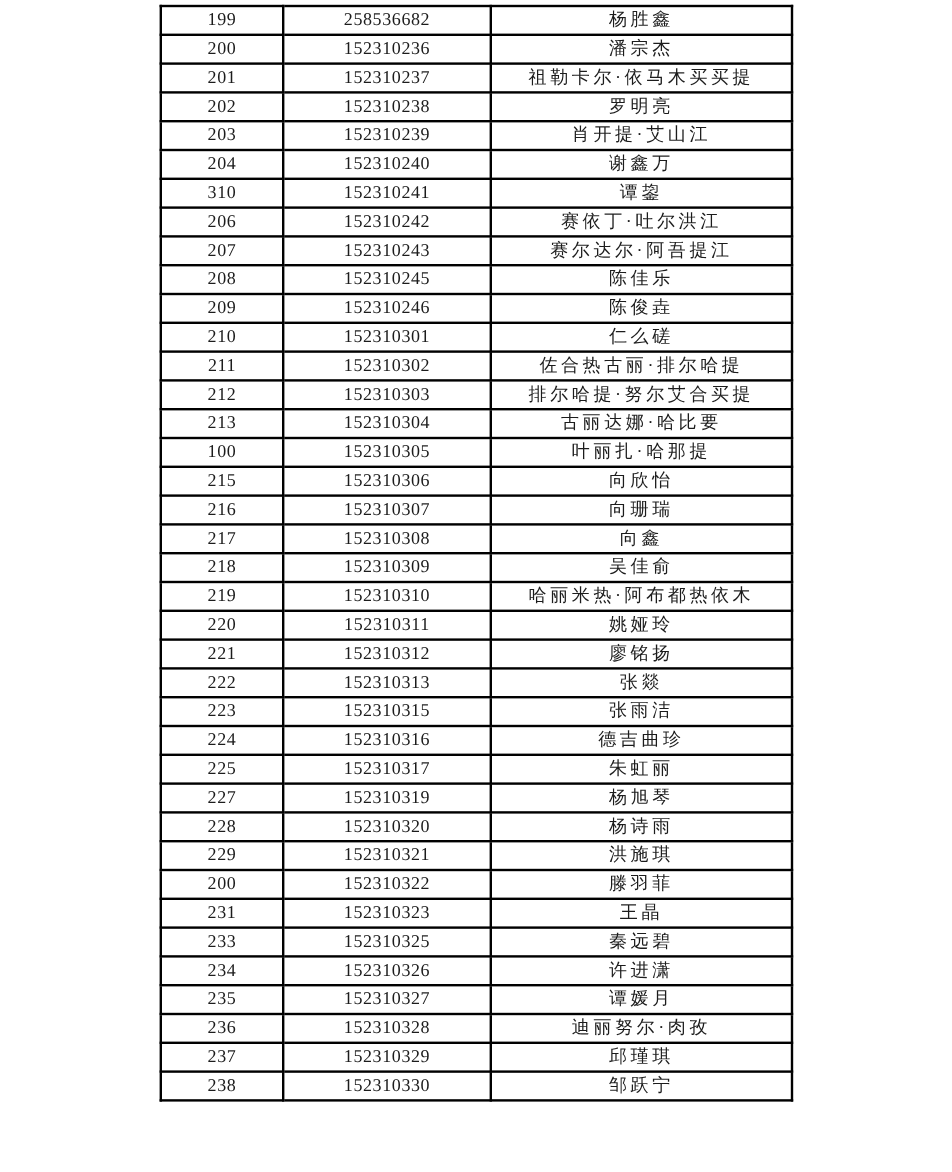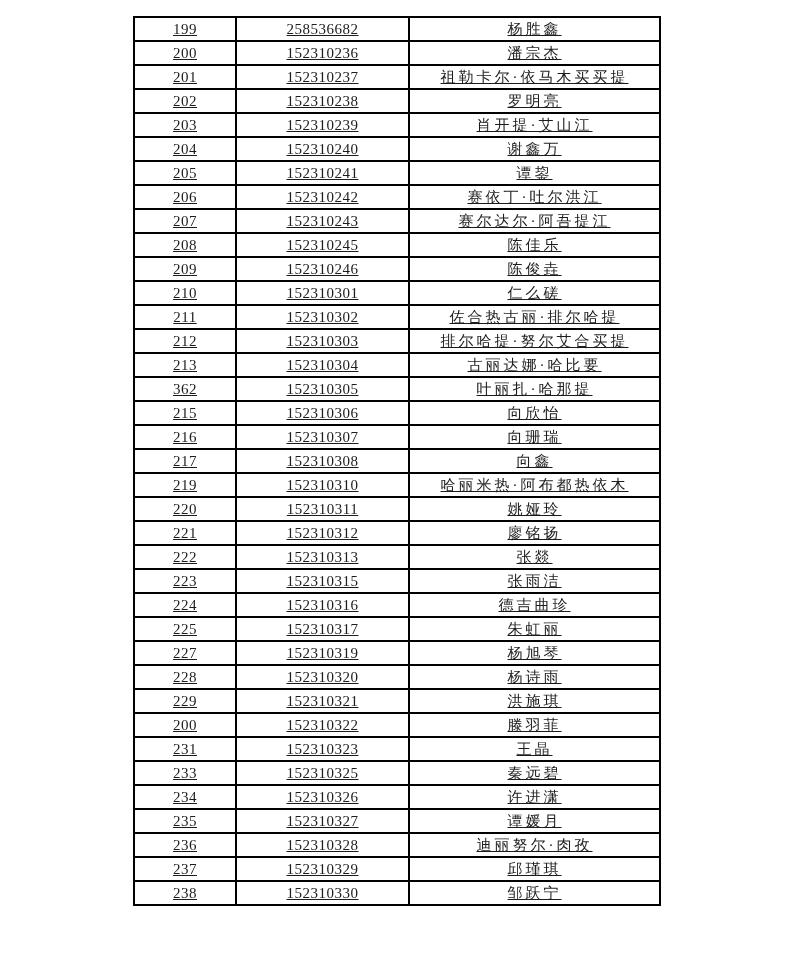--- a/index.html
+++ b/index.html
@@ -15,25 +15,24 @@
     color: #1c1c1c;
   }
   .page {
     position: absolute;
     inset: 0;
     background: #ffffff;
   }
   table.roster {
     position: absolute;
     left: 133px;
-    top: 16px;
+    top: 4px;
     width: 526px;
     border-collapse: collapse;
     table-layout: fixed;
-    text-decoration: underline;
   }
   table.roster td {
     border: 2px solid #000000;
     height: 22px;
     padding: 0;
     text-align: center;
     vertical-align: middle;
     font-size: 15px;
     line-height: 22px;
     white-space: nowrap;
@@ -78,21 +77,21 @@
     <td class="col-no">203</td>
     <td class="col-id">152310239</td>
     <td class="col-name">肖开提·艾山江</td>
   </tr>
         <tr>
     <td class="col-no">204</td>
     <td class="col-id">152310240</td>
     <td class="col-name">谢鑫万</td>
   </tr>
         <tr>
-    <td class="col-no">205</td>
+    <td class="col-no">310</td>
     <td class="col-id">152310241</td>
     <td class="col-name">谭鋆</td>
   </tr>
         <tr>
     <td class="col-no">206</td>
     <td class="col-id">152310242</td>
     <td class="col-name">赛依丁·吐尔洪江</td>
   </tr>
         <tr>
     <td class="col-no">207</td>
@@ -123,38 +122,43 @@
     <td class="col-no">212</td>
     <td class="col-id">152310303</td>
     <td class="col-name">排尔哈提·努尔艾合买提</td>
   </tr>
         <tr>
     <td class="col-no">213</td>
     <td class="col-id">152310304</td>
     <td class="col-name">古丽达娜·哈比要</td>
   </tr>
         <tr>
-    <td class="col-no">362</td>
+    <td class="col-no">100</td>
     <td class="col-id">152310305</td>
     <td class="col-name">叶丽扎·哈那提</td>
   </tr>
         <tr>
     <td class="col-no">215</td>
     <td class="col-id">152310306</td>
     <td class="col-name">向欣怡</td>
   </tr>
         <tr>
     <td class="col-no">216</td>
     <td class="col-id">152310307</td>
     <td class="col-name">向珊瑞</td>
   </tr>
         <tr>
     <td class="col-no">217</td>
     <td class="col-id">152310308</td>
     <td class="col-name">向鑫</td>
+  </tr>
+        <tr>
+    <td class="col-no">218</td>
+    <td class="col-id">152310309</td>
+    <td class="col-name">吴佳俞</td>
   </tr>
         <tr>
     <td class="col-no">219</td>
     <td class="col-id">152310310</td>
     <td class="col-name">哈丽米热·阿布都热依木</td>
   </tr>
         <tr>
     <td class="col-no">220</td>
     <td class="col-id">152310311</td>
     <td class="col-name">姚娅玲</td>

